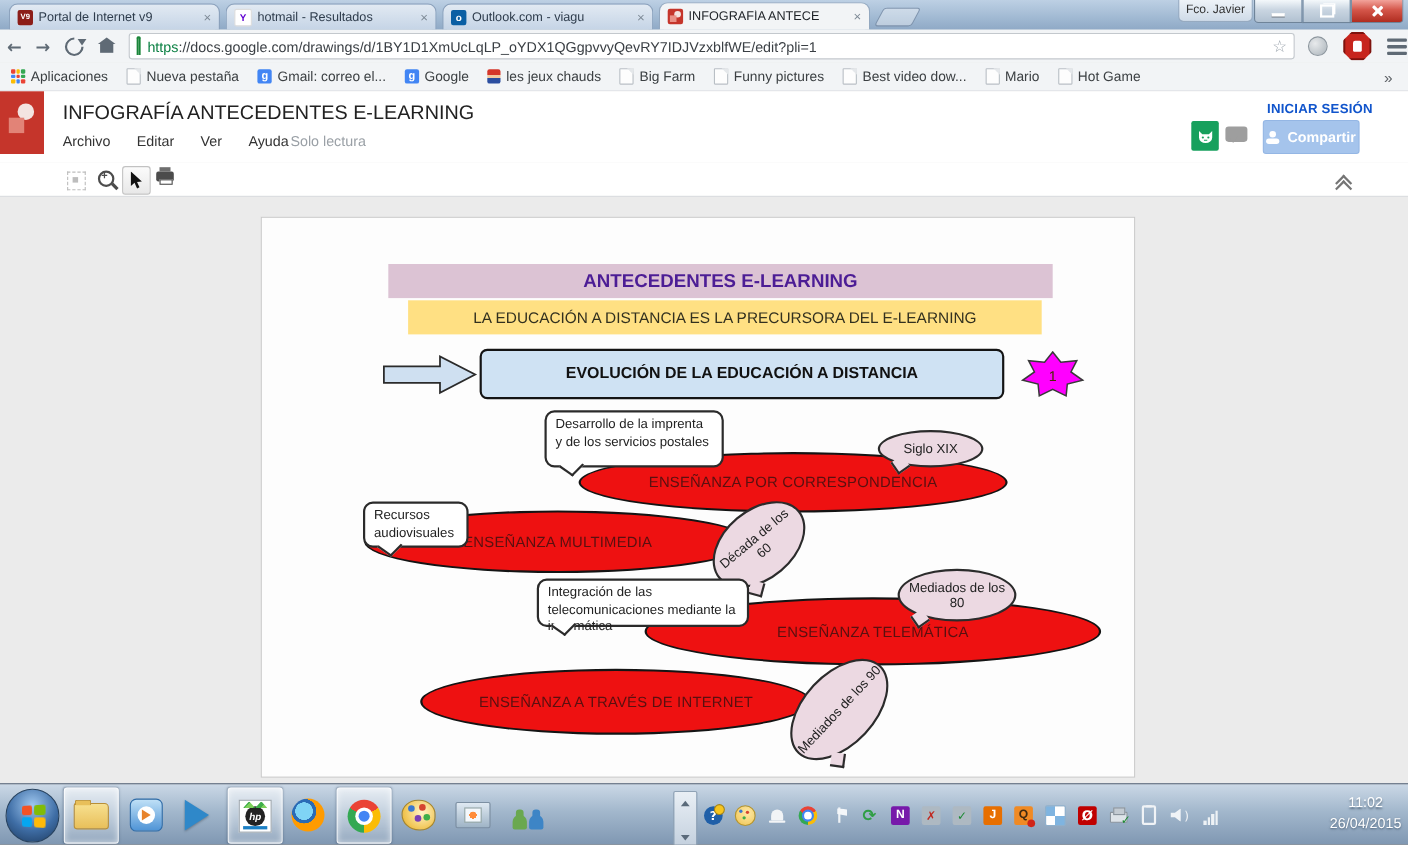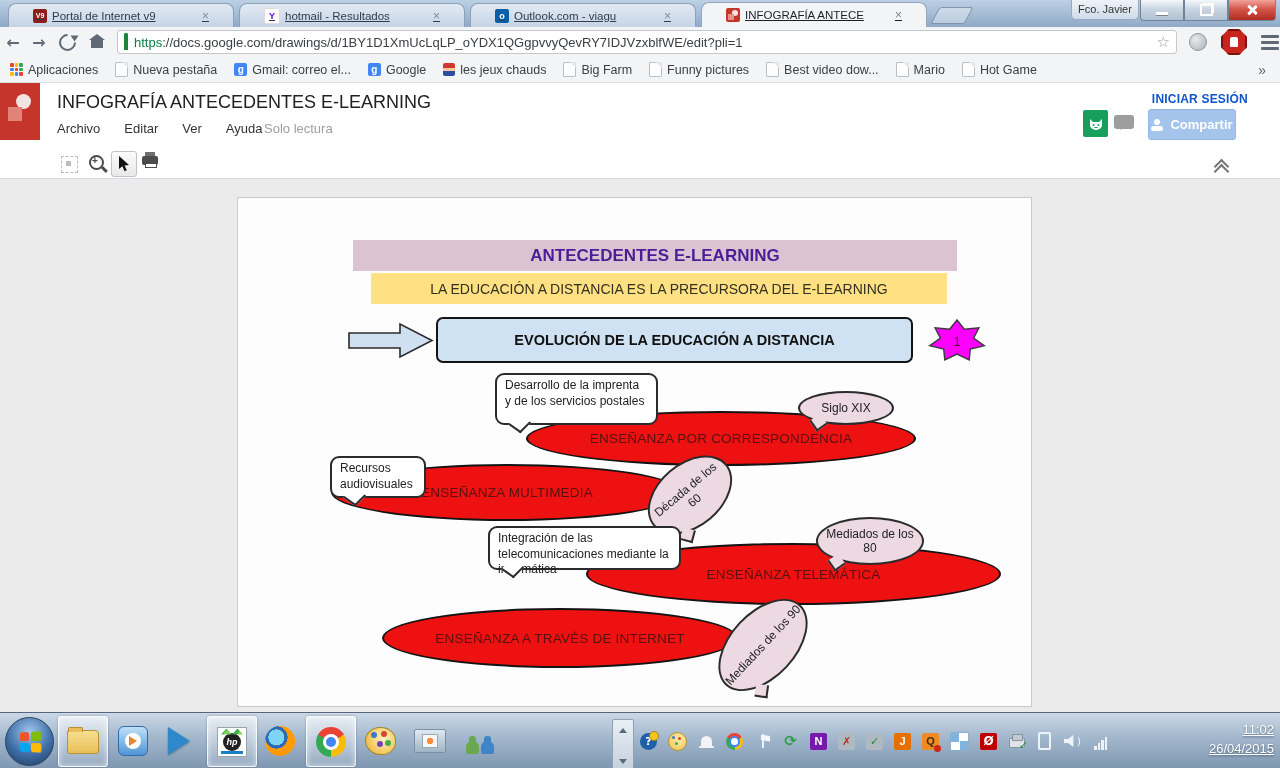--- a/index.html
+++ b/index.html
@@ -6,22 +6,22 @@
   #screen{position:relative;width:1280px;height:768px;overflow:hidden;
     font-family:"Liberation Sans",sans-serif;background:#ebebeb;}
   .abs{position:absolute;box-sizing:border-box;}
   .ico{font-family:"DejaVu Sans",sans-serif;}
 
   
   .tabstrip{left:0;top:0;width:1280px;height:27px;
     background:linear-gradient(180deg,#bdd0e4 0%,#a3bbd4 55%,#8fa9c6 100%);
     display:flex;align-items:flex-end;padding-left:8px;}
   .tab{width:176px;height:23px;margin-right:5px;border:1px solid #8ba1bc;border-bottom:none;
-    border-radius:8px 8px 0 0;display:flex;align-items:center;gap:5px;padding:0 24px;
-    background:linear-gradient(180deg,#e2eaf3,#c5d4e6);font-size:11.5px;color:#2e3c4c;text-decoration:underline;}
+    border-radius:8px 8px 0 0;display:flex;align-items:center;gap:5px;padding:0 7px;
+    background:linear-gradient(180deg,#e2eaf3,#c5d4e6);font-size:11.5px;color:#2e3c4c;}
   .tab.active{background:#f2f4f6;border-color:#93a8c0;color:#1d2126;height:24px;}
   .tab .t{flex:1;white-space:nowrap;overflow:hidden;}
   .tab .x{color:#7c8894;font-size:12px;line-height:1;}
   .fav{width:14px;height:14px;border-radius:2px;flex:none;display:flex;align-items:center;justify-content:center;
     font-size:9px;font-weight:bold;}
   .fav-v9{background:#8c1d18;color:#fff;font-size:7px;}
   .fav-y{background:#fff;color:#5f01d1;border:1px solid #ddd;}
   .fav-ol{background:#0a5fa4;color:#fff;}
   .fav-gd{background:#c5352b;position:relative;overflow:hidden;}
   .fav-gd::before{content:"";position:absolute;right:2px;top:2px;width:6px;height:6px;border-radius:50%;background:#f3e2df;}
@@ -200,22 +200,22 @@
   .t-avira{background:#c00000;border-radius:2px;color:#fff;font-size:12px;font-weight:bold;}
   .t-printer i{width:14px;height:8px;background:#dde3e8;border:1px solid #8a949d;border-radius:1px;margin-top:4px;}
   .t-printer::before{content:"";position:absolute;left:4px;top:1px;width:9px;height:5px;background:#c3cbd2;border:1px solid #8a949d;}
   .t-printer b{position:absolute;right:-3px;bottom:-2px;color:#1d8a34;font-size:11px;}
   .t-batt i{width:9px;height:14px;border:2px solid #f0f3f6;border-radius:2px;}
   .t-batt::after{content:"";position:absolute;top:-1px;left:6px;width:5px;height:2px;background:#f0f3f6;}
   .t-spk i{width:13px;height:12px;background:#f0f3f6;clip-path:polygon(0 33%,35% 33%,80% 0,80% 100%,35% 67%,0 67%);}
   .t-spk b{color:#f0f3f6;font-size:11px;font-weight:normal;margin-left:1px;}
   .t-net{display:flex;align-items:flex-end;gap:1px;}
   .t-net i{width:2.5px;background:#eef2f5;display:block;}
-  .clock{position:absolute;right:6px;top:8px;text-align:right;color:#fff;font-size:13px;line-height:1.45;
-    text-shadow:0 1px 2px rgba(20,40,60,.6);text-decoration:underline;}
+  .clock{position:absolute;right:6px;top:8px;text-align:center;color:#fff;font-size:13px;line-height:1.45;
+    text-shadow:0 1px 2px rgba(20,40,60,.6);}
 </style>
 </head>
 <body>
 
 <div id="screen">
 
   <div class="abs tabstrip">
     <div class="tab">
       <span class="fav fav-v9">V9</span>
       <span class="t">Portal de Internet v9</span>

